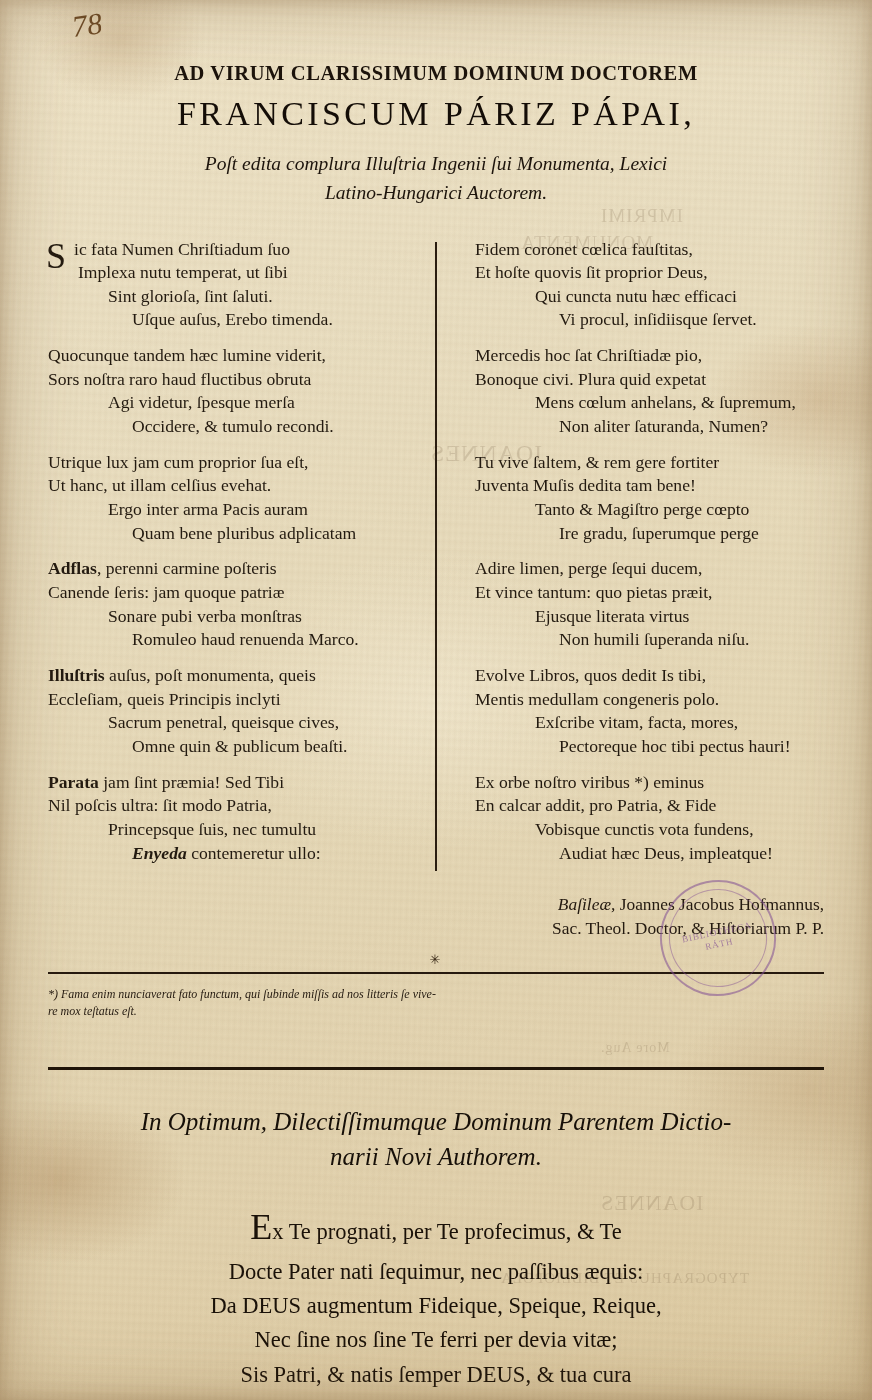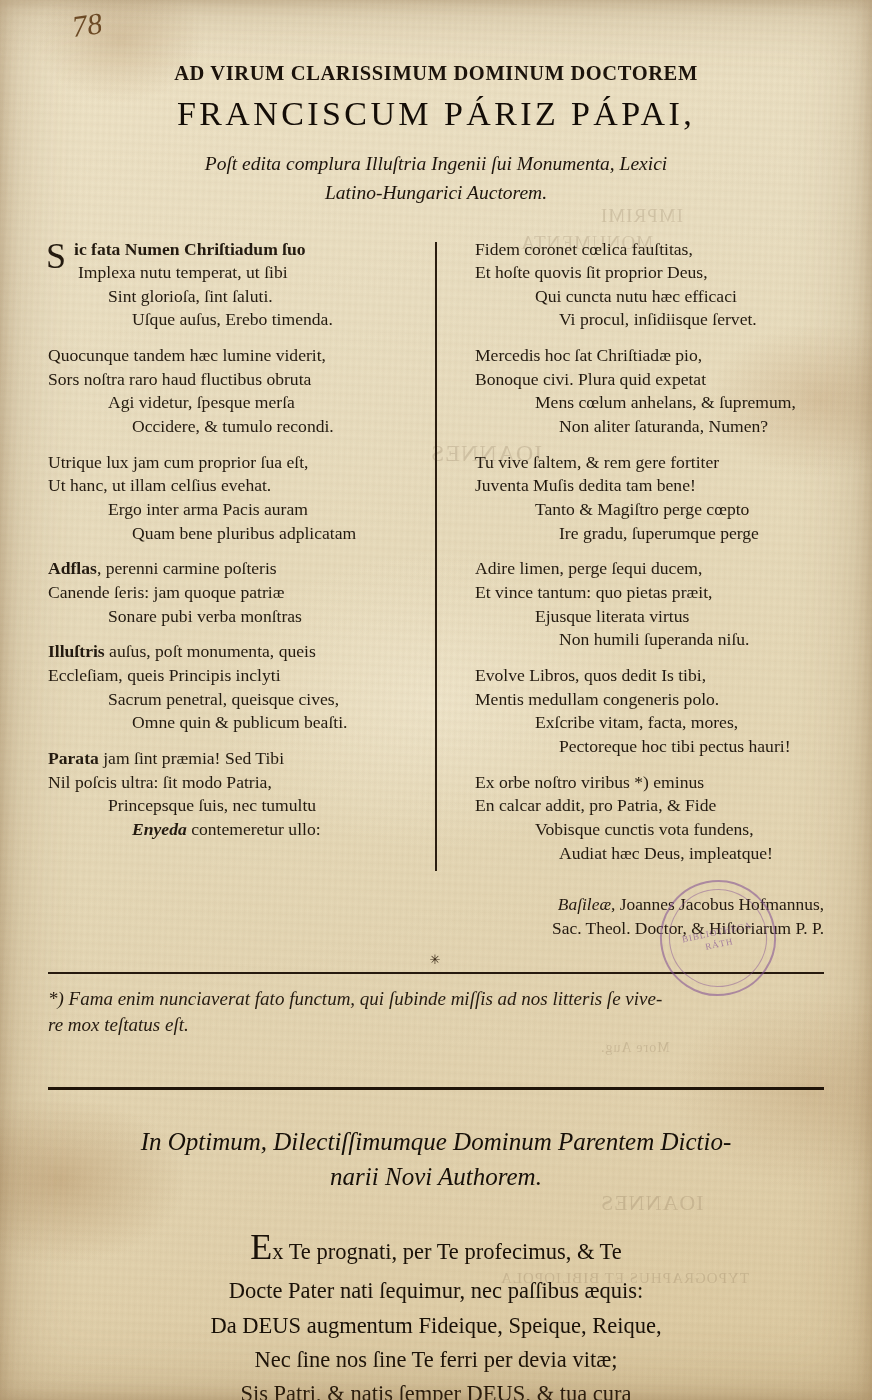--- a/index.html
+++ b/index.html
@@ -130,21 +130,21 @@
     position: relative;
   }
   .dropcap {
     position: absolute;
     left: -2px;
     top: 4px;
     font-size: 36px;
     line-height: 0.78;
     font-family: "Liberation Serif", serif;
   }
-  .after-cap { padding-left: 26px; font-weight: bold; }
+  .after-cap { padding-left: 26px; }
 
   .signature {
     margin-top: 16px;
     text-align: right;
     font-size: 17.4px;
     line-height: 1.35;
   }
 
   .orn {
     text-align: center;
@@ -154,21 +154,21 @@
     letter-spacing: 2px;
   }
   .rule {
     height: 2px;
     background: #26190e;
     margin: 4px 0 12px 0;
   }
 
   .footnote {
     font-style: italic;
-    font-size: 19px;
+    font-size: 12px;
     line-height: 1.38;
     color: #241a10;
     margin-bottom: 3px;
   }
 
   .rule2 {
     height: 3px;
     background: #1f1409;
     margin: 48px 0 34px 0;
   }
@@ -274,20 +274,21 @@
           <div class="stanza">
             <div class="ln">Utrique lux jam cum proprior ſua eſt,</div>
             <div class="ln">Ut hanc, ut illam celſius evehat.</div>
             <div class="ln i2">Ergo inter arma Pacis auram</div>
             <div class="ln i3">Quam bene pluribus adplicatam</div>
           </div>
           <div class="stanza">
             <div class="ln"><span class="bold">Adflas</span><span>, perenni carmine poſteris</span></div>
             <div class="ln">Canende ſeris: jam quoque patriæ</div>
             <div class="ln i2">Sonare pubi verba monſtras</div>
+            <div class="ln i3">Romuleo haud renuenda Marco.</div>
           </div>
           <div class="stanza">
             <div class="ln"><span class="bold">Illuſtris</span><span> auſus, poſt monumenta, queis</span></div>
             <div class="ln">Eccleſiam, queis Principis inclyti</div>
             <div class="ln i2">Sacrum penetral, queisque cives,</div>
             <div class="ln i3">Omne quin &amp; publicum beaſti.</div>
           </div>
           <div class="stanza">
             <div class="ln"><span class="bold">Parata</span><span> jam ſint præmia! Sed Tibi</span></div>
             <div class="ln">Nil poſcis ultra: ſit modo Patria,</div>

